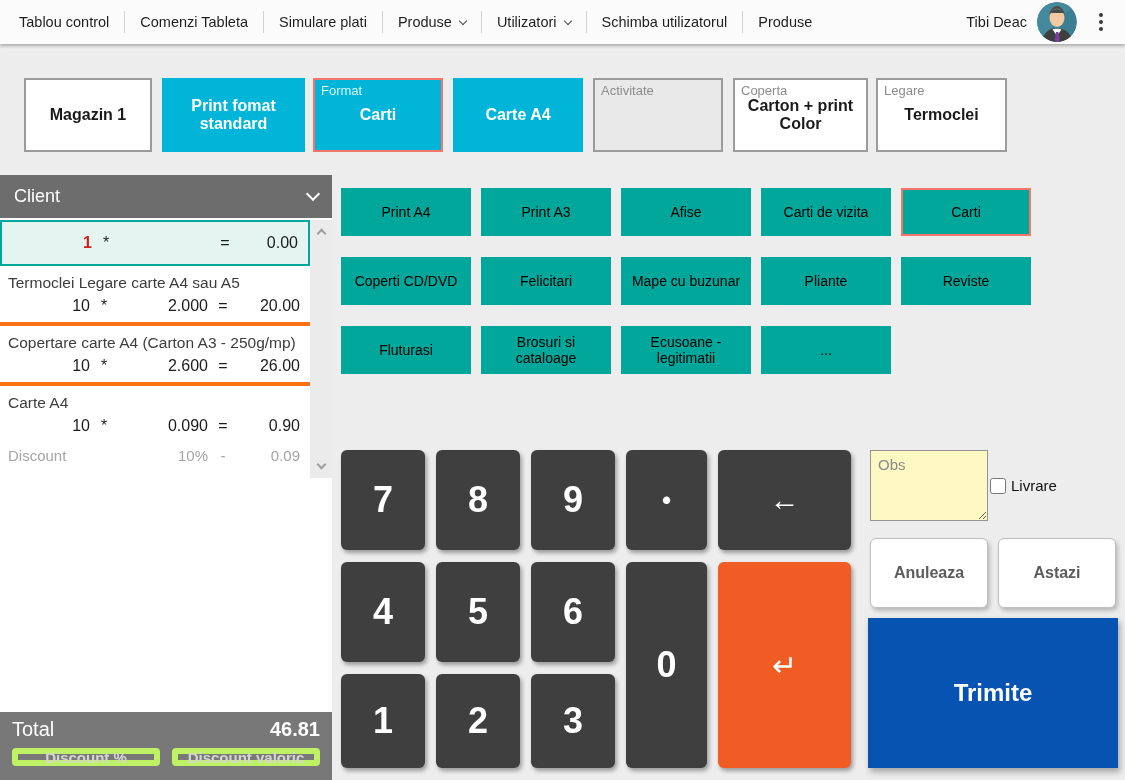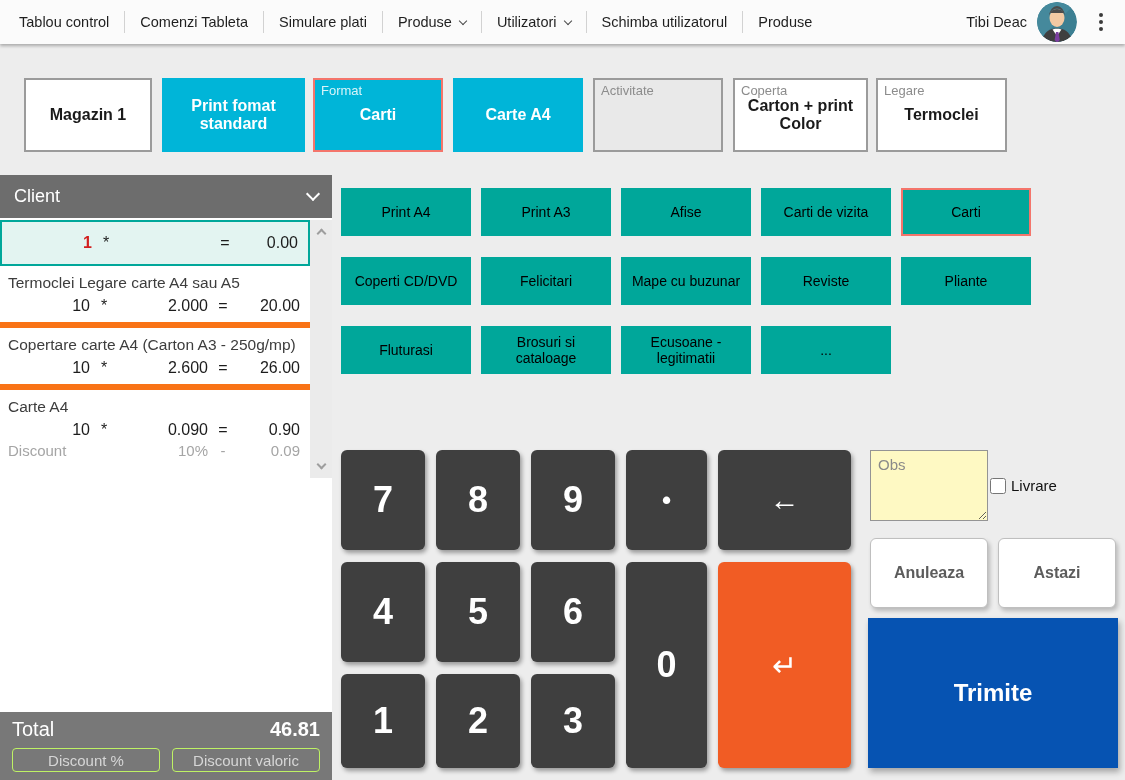--- a/index.html
+++ b/index.html
@@ -51,34 +51,34 @@
   .schev.up { transform:rotate(-135deg); } .schev.down { transform:rotate(45deg); }
   .cart-rows { width:310px; }
   .amt { display:grid; grid-template-columns:90px 28px 90px 30px 1fr; align-items:center;
          font-size:16px; color:#1c1c1c; padding-right:10px; }
   .amt .q { text-align:right; } .amt .s { text-align:center; } .amt .p { text-align:right; }
   .amt .e { text-align:center; } .amt .t { text-align:right; }
   .row-sel { height:46px; margin-top:2px; background:#e3f4f1; border:2px solid #00a79a;
              display:grid; align-items:center; }
   .row-sel .amt { height:100%; }
   .red { color:#d21f1f; font-weight:bold; }
-  .item { border-bottom:6px solid #f97316; padding-bottom:7px; }
+  .item { border-bottom:4px solid #f97316; padding-bottom:7px; }
   .item:last-child { border-bottom:none; }
   .item .name { padding:8px 8px 5px; font-size:15.5px; color:#3d3d3d; }
-  .disc { color:#a5a5a5; font-size:15px; margin-top:3px; }
+  .disc { color:#a5a5a5; font-size:15px; margin-top:12px; }
   .disc .dl { padding-left:8px; text-align:left; }
 
   .total-bar { position:absolute; left:0; top:712px; width:332px; height:68px; background:#787878;
                padding:6px 12px; }
   .total-line { display:flex; justify-content:space-between; align-items:center; color:#fff; font-size:20px; }
   .total-line .tv { font-weight:bold; }
   .total-btns { display:flex; gap:12px; margin-top:7px; }
-  .tbtn { flex:1; height:24px; border:1px solid #bef264; border-radius:4px; color:#d6d6d6;
+  .tbtn { flex:1; height:18px; border:6px solid #bef264; border-radius:4px; color:#d6d6d6;
           font-size:15px; display:flex; align-items:center; justify-content:center;
-          background:transparent; cursor:pointer; }
+          background:transparent; cursor:pointer;font-weight:bold; }
 
   
   .products { position:absolute; left:341px; top:188px; width:700px; display:flex; flex-wrap:wrap;
               column-gap:10px; row-gap:21px; }
   .pbtn { width:130px; height:48px; background:#00a79a; color:#000000; font-size:14px;
           display:flex; align-items:center; justify-content:center; text-align:center;
           cursor:pointer; line-height:1.15; padding:0 5px; }
   .pbtn.sel { border:2px solid #f4756b; }
 
   
@@ -279,22 +279,22 @@
 
   <div class="products">
     <div class="pbtn">Print A4</div>
     <div class="pbtn">Print A3</div>
     <div class="pbtn">Afise</div>
     <div class="pbtn">Carti de vizita</div>
     <div class="pbtn sel">Carti</div>
     <div class="pbtn">Coperti CD/DVD</div>
     <div class="pbtn">Felicitari</div>
     <div class="pbtn">Mape cu buzunar</div>
+    <div class="pbtn">Pliante</div>
     <div class="pbtn">Reviste</div>
-    <div class="pbtn">Pliante</div>
     <div class="pbtn">Fluturasi</div>
     <div class="pbtn">Brosuri si cataloage</div>
     <div class="pbtn">Ecusoane - legitimatii</div>
     <div class="pbtn">...</div>
   </div>
 
   <div class="numpad">
     <div class="key">7</div>
     <div class="key">8</div>
     <div class="key">9</div>

